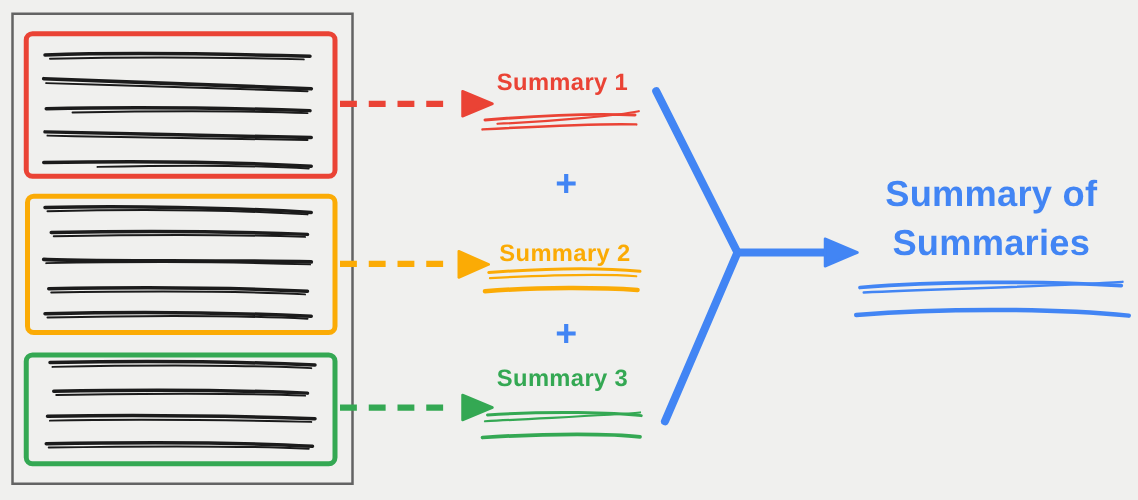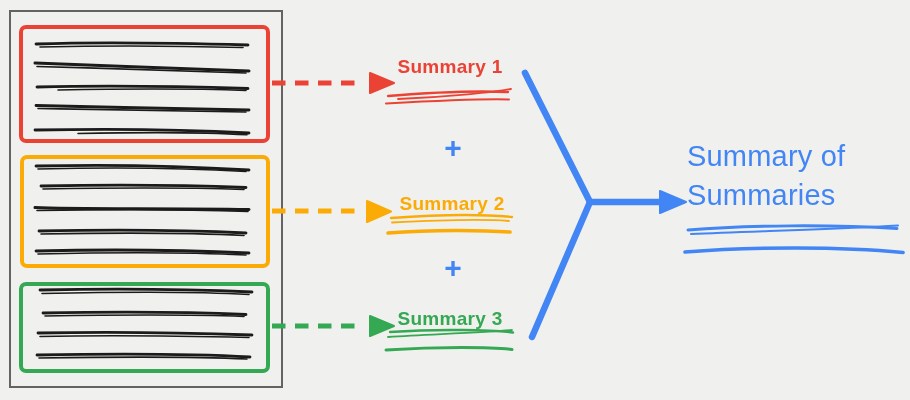--- a/index.html
+++ b/index.html
@@ -25,27 +25,27 @@
   .f-red{fill:var(--red);stroke:var(--red);stroke-width:2;stroke-linejoin:round}
   .f-orange{fill:var(--orange);stroke:var(--orange);stroke-width:2;stroke-linejoin:round}
   .f-green{fill:var(--green);stroke:var(--green);stroke-width:2;stroke-linejoin:round}
   .f-blue{fill:var(--blue);stroke:var(--blue);stroke-width:2;stroke-linejoin:round}
   .dash{stroke-width:5;stroke-dasharray:13.5 9.5;stroke-linecap:butt}
   .merge{stroke-width:6.5}
   .label{position:absolute;width:124px;text-align:center;font-size:19px;
          font-weight:bold;letter-spacing:.3px}
   .lbl-1{left:388px;top:56px;color:var(--red)}
   .lbl-2{left:390px;top:193px;color:var(--orange)}
-  .lbl-3{left:388px;top:308px;color:var(--green)}
+  .lbl-3{left:388px;top:293px;color:var(--green)}
   .plus{position:absolute;width:28px;text-align:center;font-size:30px;line-height:30px;
         font-weight:bold;color:var(--blue)}
   .plus-1{left:439px;top:133px}
   .plus-2{left:439px;top:253px}
-  .final-label{position:absolute;left:687px;top:137px;width:212px;
-        font-size:29px;line-height:39px;font-weight:normal;color:var(--blue);letter-spacing:.2px}
+  .final-label{position:absolute;left:687px;top:137px;width:212px;text-align:center;
+        font-size:29px;line-height:39px;font-weight:bold;color:var(--blue);letter-spacing:.2px}
 </style>
 </head>
 <body>
 
 <div class="stage">
 
   <div class="doc-box"></div>
   <div class="sec sec-red"></div>
   <div class="sec sec-orange"></div>
   <div class="sec sec-green"></div>

